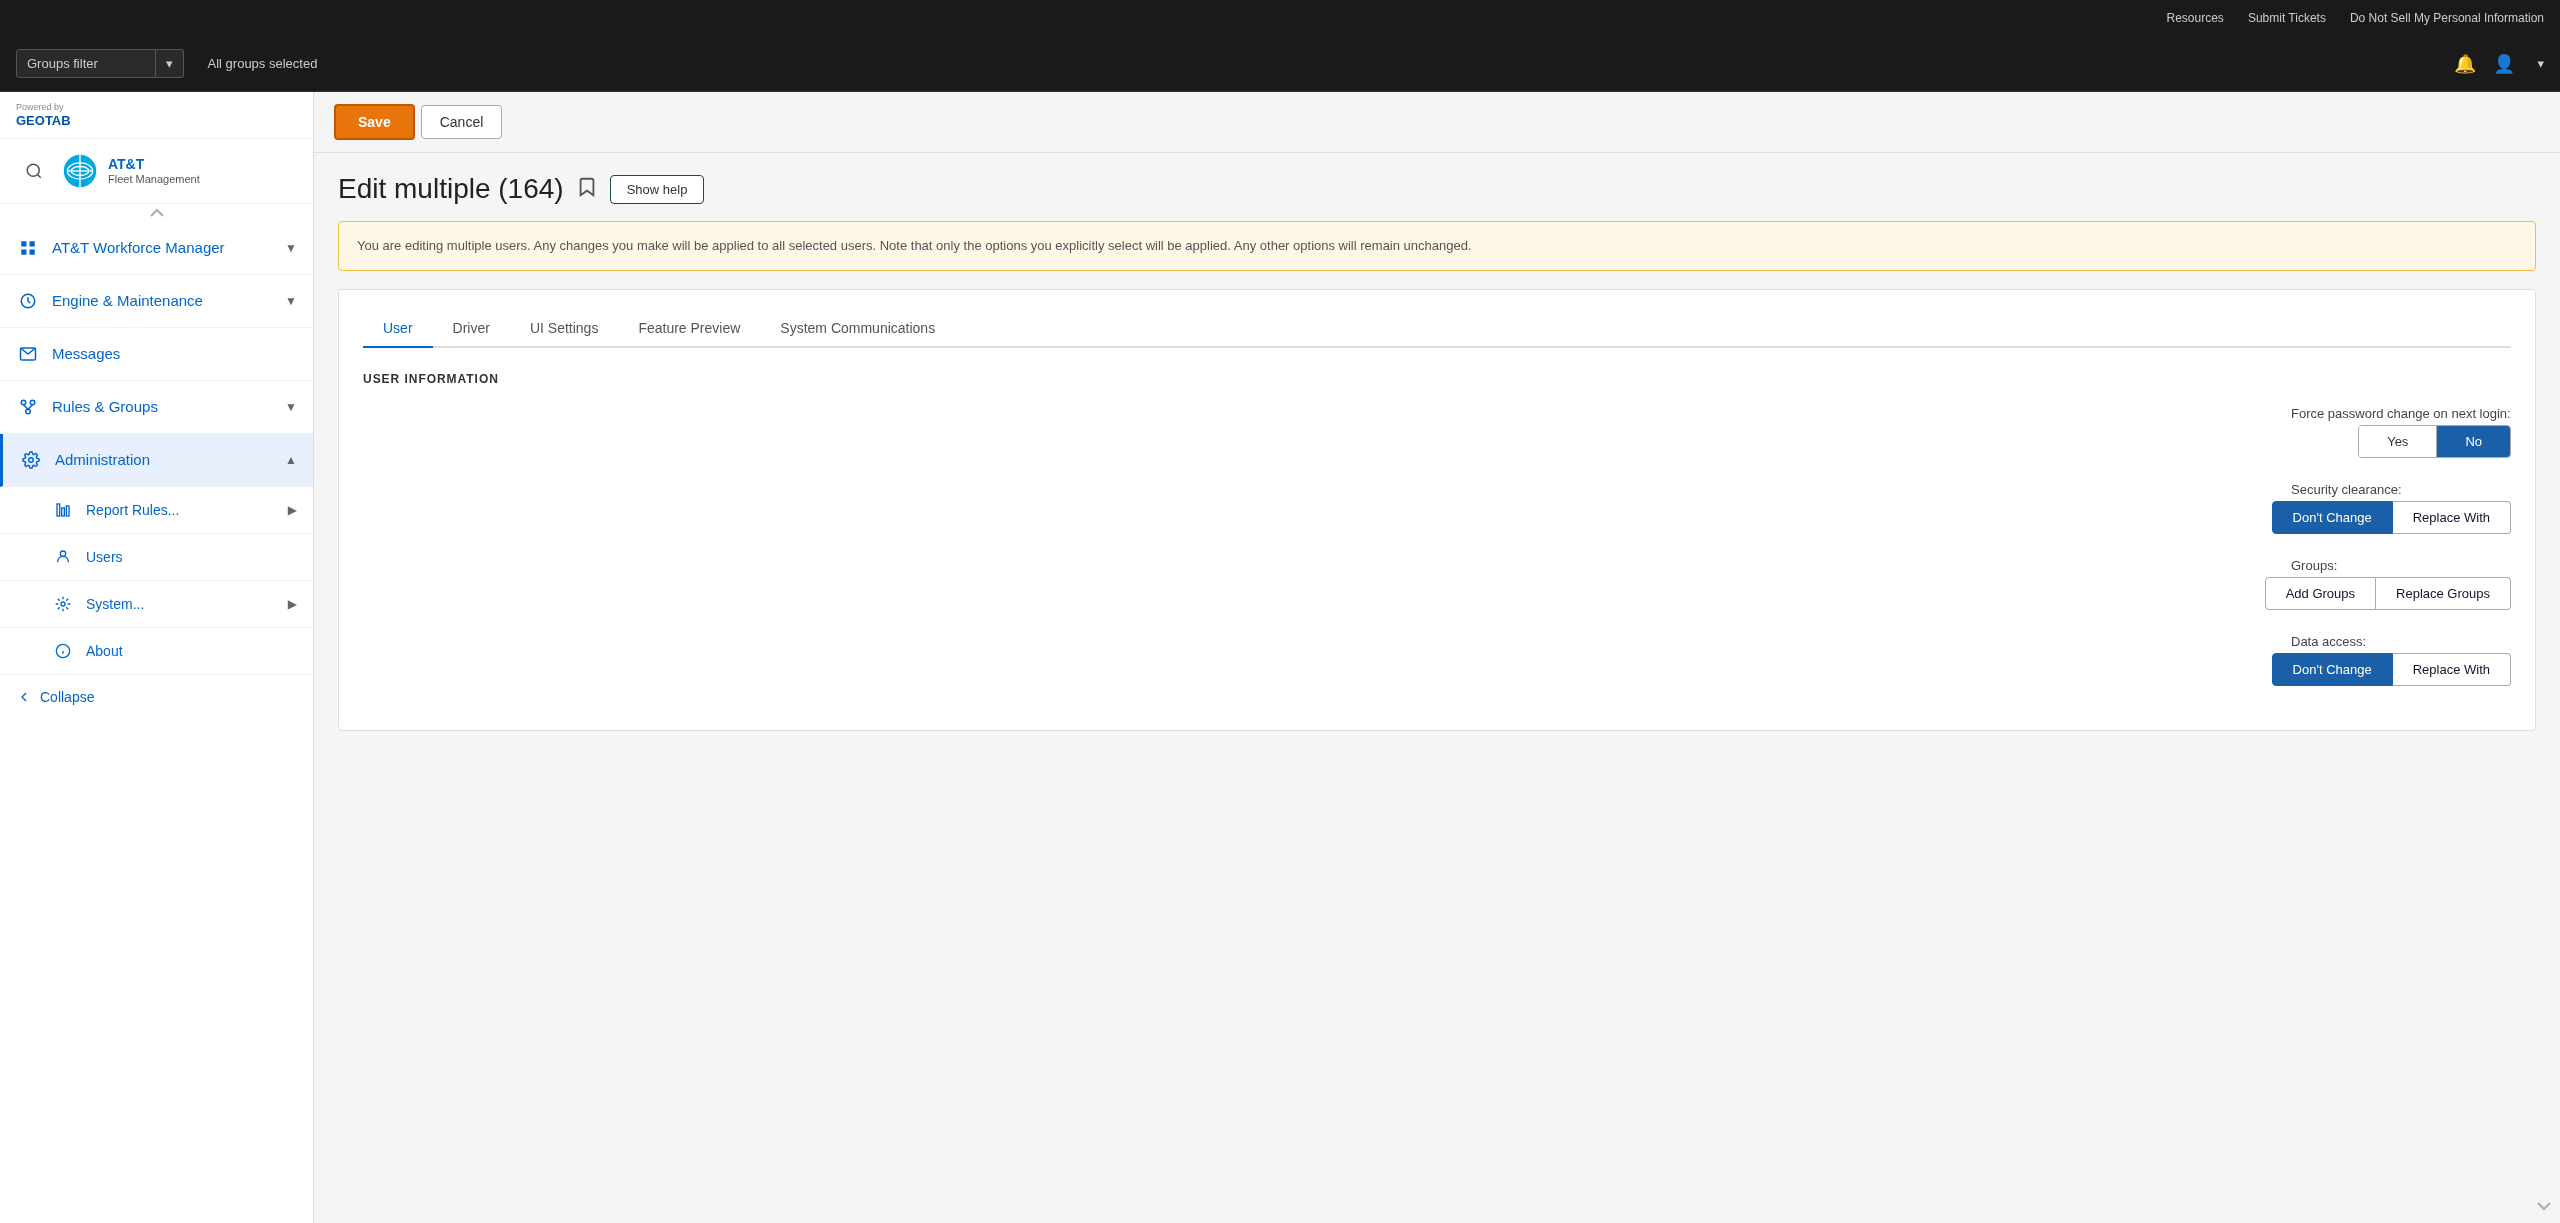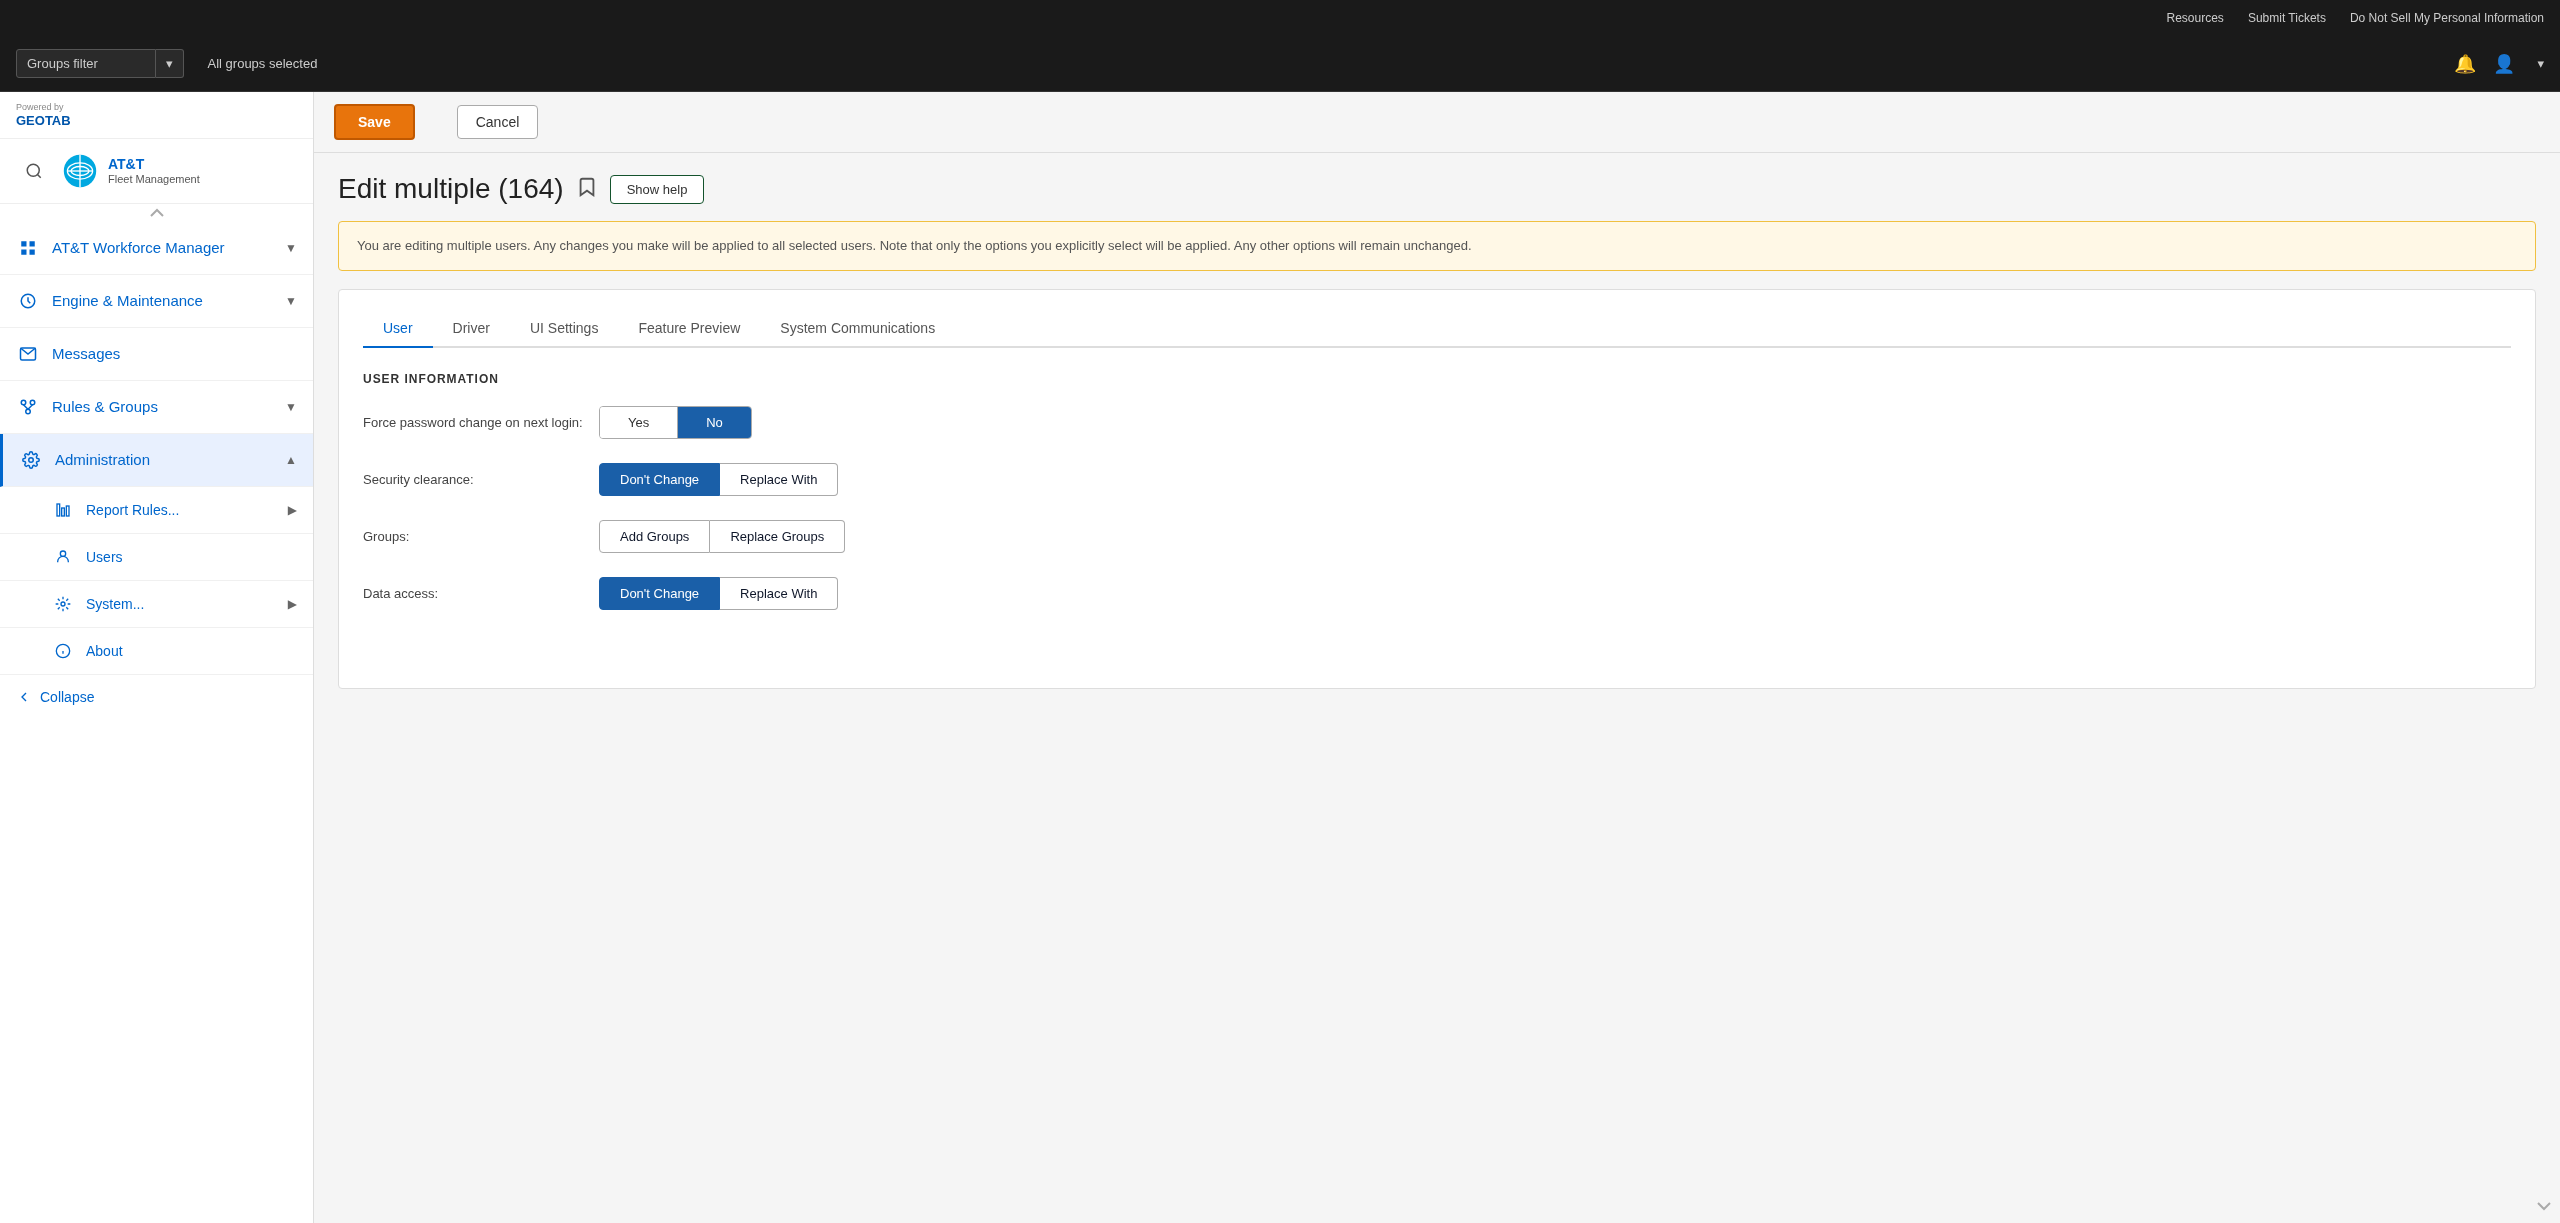--- a/index.html
+++ b/index.html
@@ -201,21 +201,20 @@
       cursor: pointer;
     }
     .btn-cancel {
       background: #fff;
       color: #333;
       border: 1px solid #aaa;
       border-radius: 4px;
       padding: 8px 18px;
       font-size: 14px;
       cursor: pointer;
-      margin-left: 36px;
     }
 
     
     .page-content {
       padding: 20px 24px;
     }
     .page-title-row {
       display: flex;
       align-items: center;
       gap: 12px;
@@ -277,23 +276,24 @@
     
     .form-section-title {
       font-size: 12px;
       font-weight: 700;
       letter-spacing: 0.08em;
       color: #333;
       margin-bottom: 20px;
     }
     .form-row {
       display: flex;
-      align-items: center;
+      align-items: flex-end;
       margin-bottom: 24px;
-      gap: 16px;
+      gap: 4px;
+      flex-direction: column;
     }
     .form-label {
       width: 220px;
       font-size: 13px;
       color: #444;
       flex-shrink: 0;
     }
     .toggle-group {
       display: flex;
       border: 1px solid #aaa;

